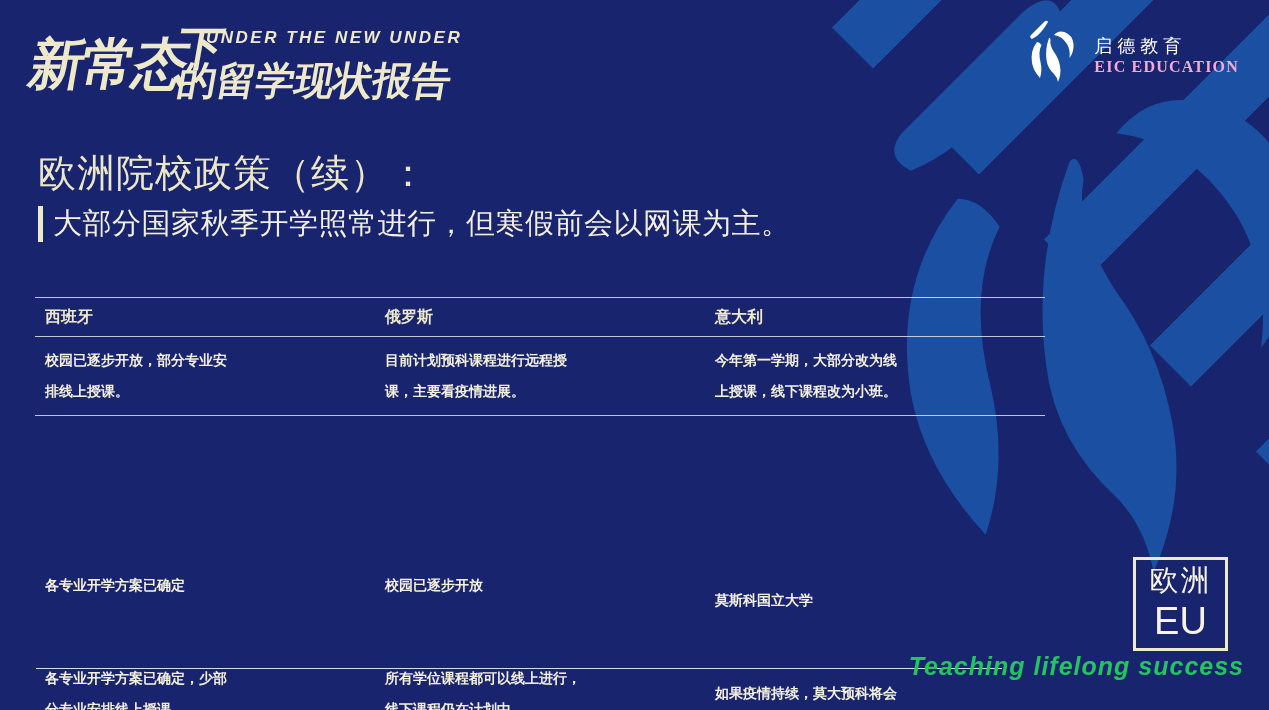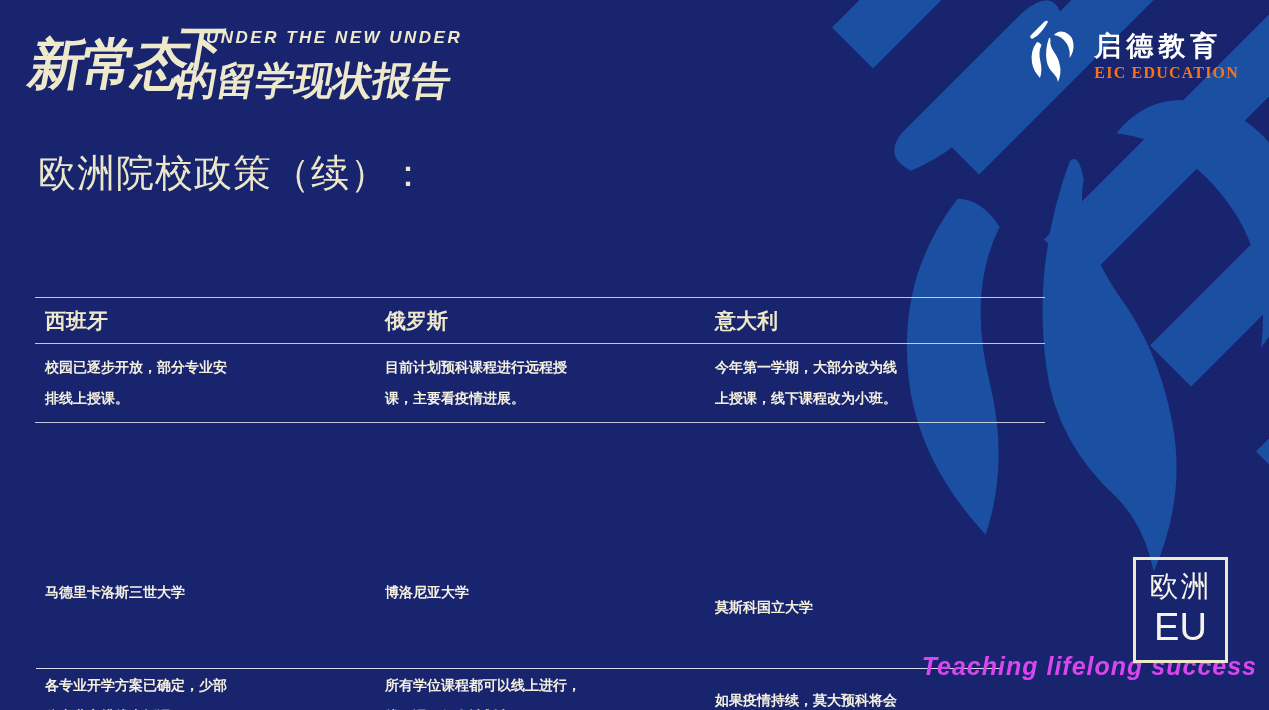--- a/index.html
+++ b/index.html
@@ -22,49 +22,49 @@
   
   .brand{position:absolute;left:28px;top:14px;width:450px;height:95px;color:#EFE9CC;}
   .brand .cn1{position:absolute;left:2px;top:14px;font-size:55px;font-weight:800;transform:skewX(-10deg);letter-spacing:-3px;}
   .brand .cn2{position:absolute;left:150px;top:4px;font-size:46px;font-weight:800;transform:skewX(-10deg);}
   .brand .en{position:absolute;left:178px;top:14px;font-size:17px;font-weight:700;font-style:italic;letter-spacing:2.5px;white-space:nowrap;}
   .brand .cn3{position:absolute;left:150px;top:40px;font-size:39px;font-weight:800;transform:skewX(-10deg);letter-spacing:0px;white-space:nowrap;}
   
   .company{position:absolute;right:30px;top:20px;display:flex;align-items:center;}
   .company .glyph{width:64px;height:70px;margin-right:12px;}
   .company .names{display:flex;flex-direction:column;}
-  .company .cn{font-size:27px;font-weight:700;color:#fff;letter-spacing:5px;white-space:nowrap;}
-  .company .en{font-size:16px;font-weight:700;color:#f97316;font-family:"Liberation Serif","DejaVu Serif",serif;letter-spacing:1.2px;margin-top:0;white-space:nowrap;}
+  .company .cn{font-size:18px;font-weight:400;color:#fff;letter-spacing:5px;white-space:nowrap;}
+  .company .en{font-size:16px;font-weight:700;color:#f9a8d4;font-family:"Liberation Serif","DejaVu Serif",serif;letter-spacing:1.2px;margin-top:0;white-space:nowrap;}
   
   .page-title{position:absolute;left:38px;top:148px;font-size:38px;color:#EDE7CA;letter-spacing:1px;}
   .subtitle-row{position:absolute;left:38px;top:204px;display:flex;align-items:center;}
   .subtitle-bar{width:5px;height:36px;background:#EFE9CC;margin-right:10px;}
   .subtitle{font-size:29px;color:#F3EFE0;letter-spacing:0.5px;white-space:nowrap;}
   
   .policy-table{
     position:absolute;left:35px;top:297px;width:1010px;
     border-top:1px solid rgba(222,227,238,0.85);
   }
   .tr{display:grid;grid-template-columns:340px 330px 340px;}
   .tr.head{border-bottom:1px solid rgba(222,227,238,0.85);}
   .tr.first{border-bottom:1px solid rgba(222,227,238,0.85);}
-  .th{padding:9px 4px 8px 10px;font-size:21px;font-weight:700;color:#EFE9CC;}
+  .th{padding:9px 4px 8px 10px;font-size:16px;font-weight:700;color:#EFE9CC;}
   .td{padding:8px 4px 8px 10px;font-size:14px;font-weight:700;line-height:31px;color:#F4F0DF;white-space:pre-wrap;}
   .tr.second .td{min-height:252px;box-sizing:border-box;padding-top:30px;}
   .tr.second .td.centered{padding-top:45px;}
   .uni-block{margin-bottom:31px;}
   .uni-block:last-child{margin-bottom:0;}
   .uni-name{font-weight:700;}
   .uni-detail{font-weight:700;white-space:pre-wrap;}
   
   .footer-rule{position:absolute;left:36px;top:668px;width:966px;height:1px;background:rgba(235,238,246,0.9);}
-  .slogan{position:absolute;right:12px;top:652px;font-size:25px;font-weight:700;font-style:italic;color:#d946ef;letter-spacing:1px;white-space:nowrap;}
+  .slogan{position:absolute;right:25px;top:652px;font-size:25px;font-weight:700;font-style:italic;color:#22c55e;letter-spacing:1px;white-space:nowrap;}
   
   .region-badge{
-    position:absolute;left:1133px;top:557px;width:95px;height:106px;box-sizing:border-box;
+    position:absolute;left:1133px;top:557px;width:95px;height:94px;box-sizing:border-box;
     border:3px solid #EFE9CC;display:flex;flex-direction:column;align-items:center;justify-content:center;
     color:#F7F4E6;
   }
   .region-badge .cn{font-size:29px;letter-spacing:2px;line-height:1.15;}
   .region-badge .en{font-size:38px;line-height:1.15;margin-top:3px;}
 </style>
 </head>
 <body>
 
 <div class="stage">
@@ -95,47 +95,51 @@
         <path d="M68 30 Q84 32 94 48 Q101 60 99 76 Q108 64 107 48 Q105 30 89 24 Q76 20 68 30 Z"></path>
       </g>
     </svg>
     <div class="names">
       <span class="cn">启德教育</span>
       <span class="en">EIC EDUCATION</span>
     </div>
   </div>
 
   <div class="page-title">欧洲院校政策（续）：</div>
+  <div class="subtitle-row">
+    <div class="subtitle-bar"></div>
+    <div class="subtitle">大部分国家秋季开学照常进行，但寒假前会以网课为主。</div>
+  </div>
 
   <div class="policy-table">
     <div class="tr head">
       <div class="th">西班牙</div>
       <div class="th">俄罗斯</div>
       <div class="th">意大利</div>
     </div>
     <div class="tr first">
       <div class="td">校园已逐步开放，部分专业安
 排线上授课。</div>
       <div class="td">目前计划预科课程进行远程授
 课，主要看疫情进展。</div>
       <div class="td">今年第一学期，大部分改为线
 上授课，线下课程改为小班。</div>
     </div>
     <div class="tr second">
       <div class="td">
         <div class="uni-block">
-          <div class="uni-name">马德里卡洛斯三世大学</div>
+          <div class="uni-name">各专业开学方案已确定</div>
           <div class="uni-detail">各专业开学方案已确定，少部
 分专业安排线上授课。</div>
         </div>
         
       </div>
       <div class="td">
         <div class="uni-block">
-          <div class="uni-name">博洛尼亚大学</div>
+          <div class="uni-name">校园已逐步开放</div>
           <div class="uni-detail">所有学位课程都可以线上进行，
 线下课程仍在计划中。</div>
         </div>
         
       </div>
       <div class="td centered">
         <div class="uni-block">
           <div class="uni-name">莫斯科国立大学</div>
           <div class="uni-detail">如果疫情持续，莫大预科将会
 采取远程授课的方式教学，待

